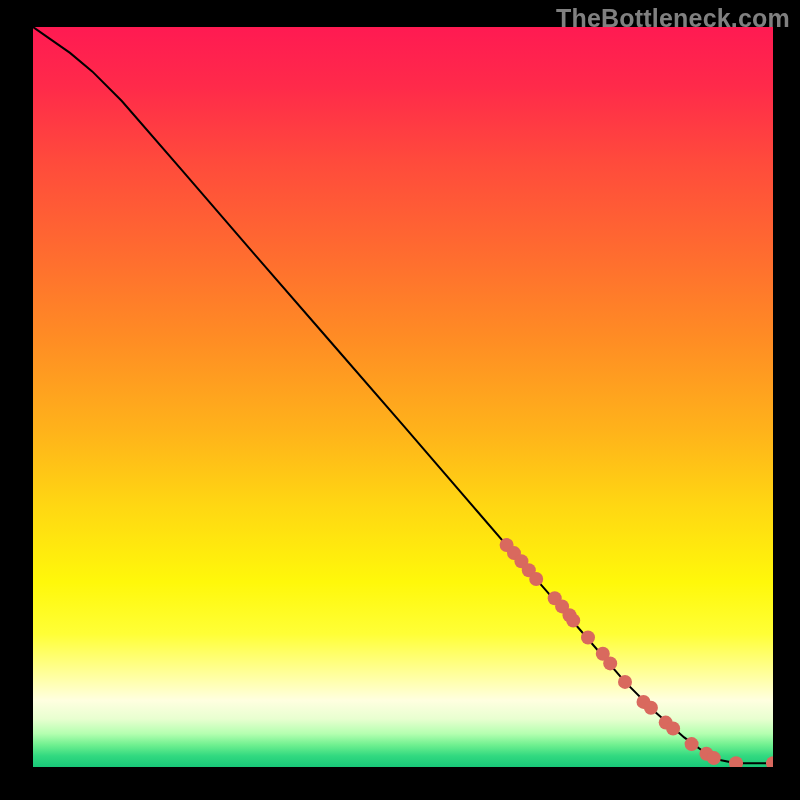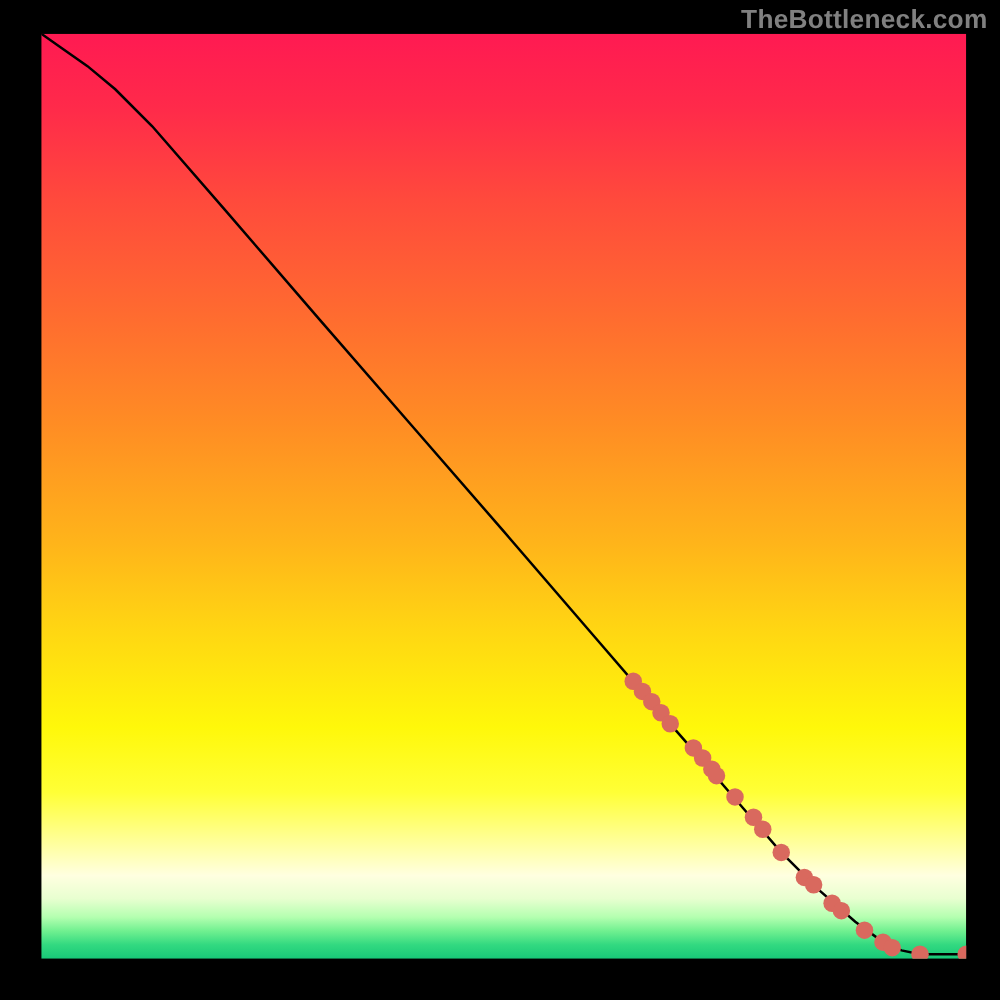--- a/index.html
+++ b/index.html
@@ -14,21 +14,21 @@
   .frame {
     position: relative;
     width: 800px;
     height: 800px;
     background: #000;
   }
   .watermark {
     position: absolute;
     top: 4px;
     right: 10px;
-    font-size: 21px;
+    font-size: 25px;
     font-weight: 600;
     color: #808080;
     letter-spacing: 0.2px;
     z-index: 20;
   }
   .plot {
     position: absolute;
     left: 33px;
     top: 27px;
     width: 740px;

